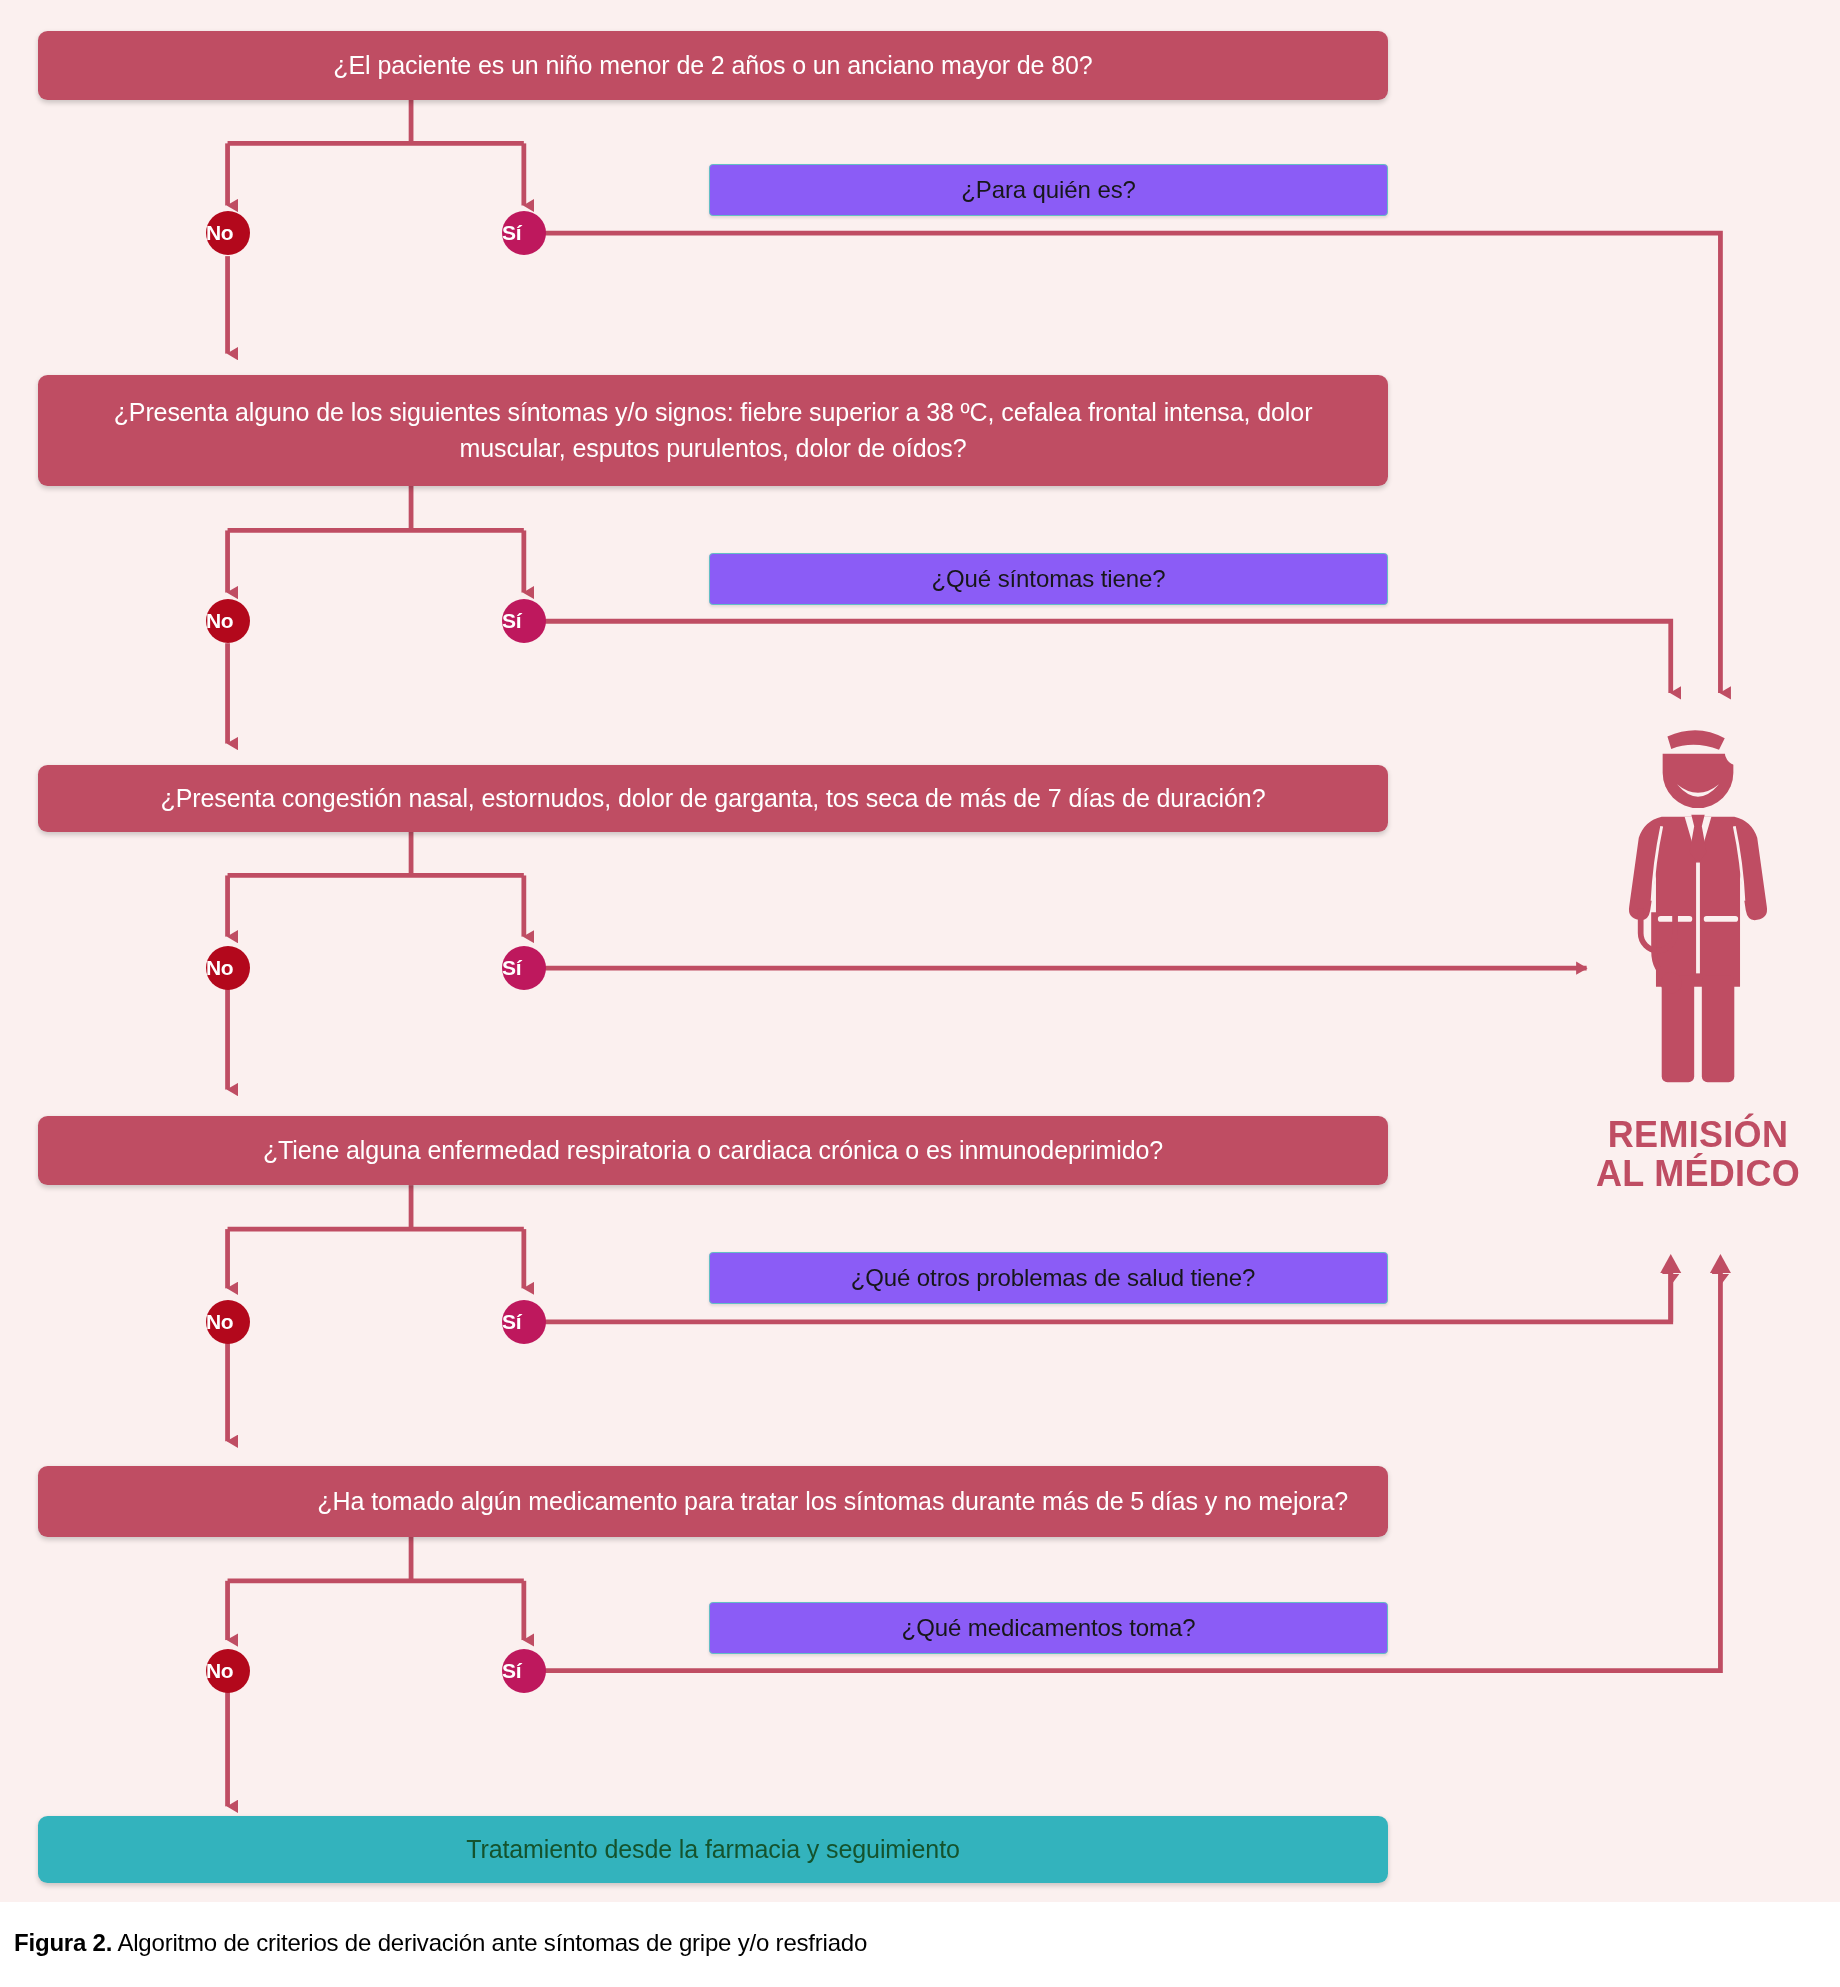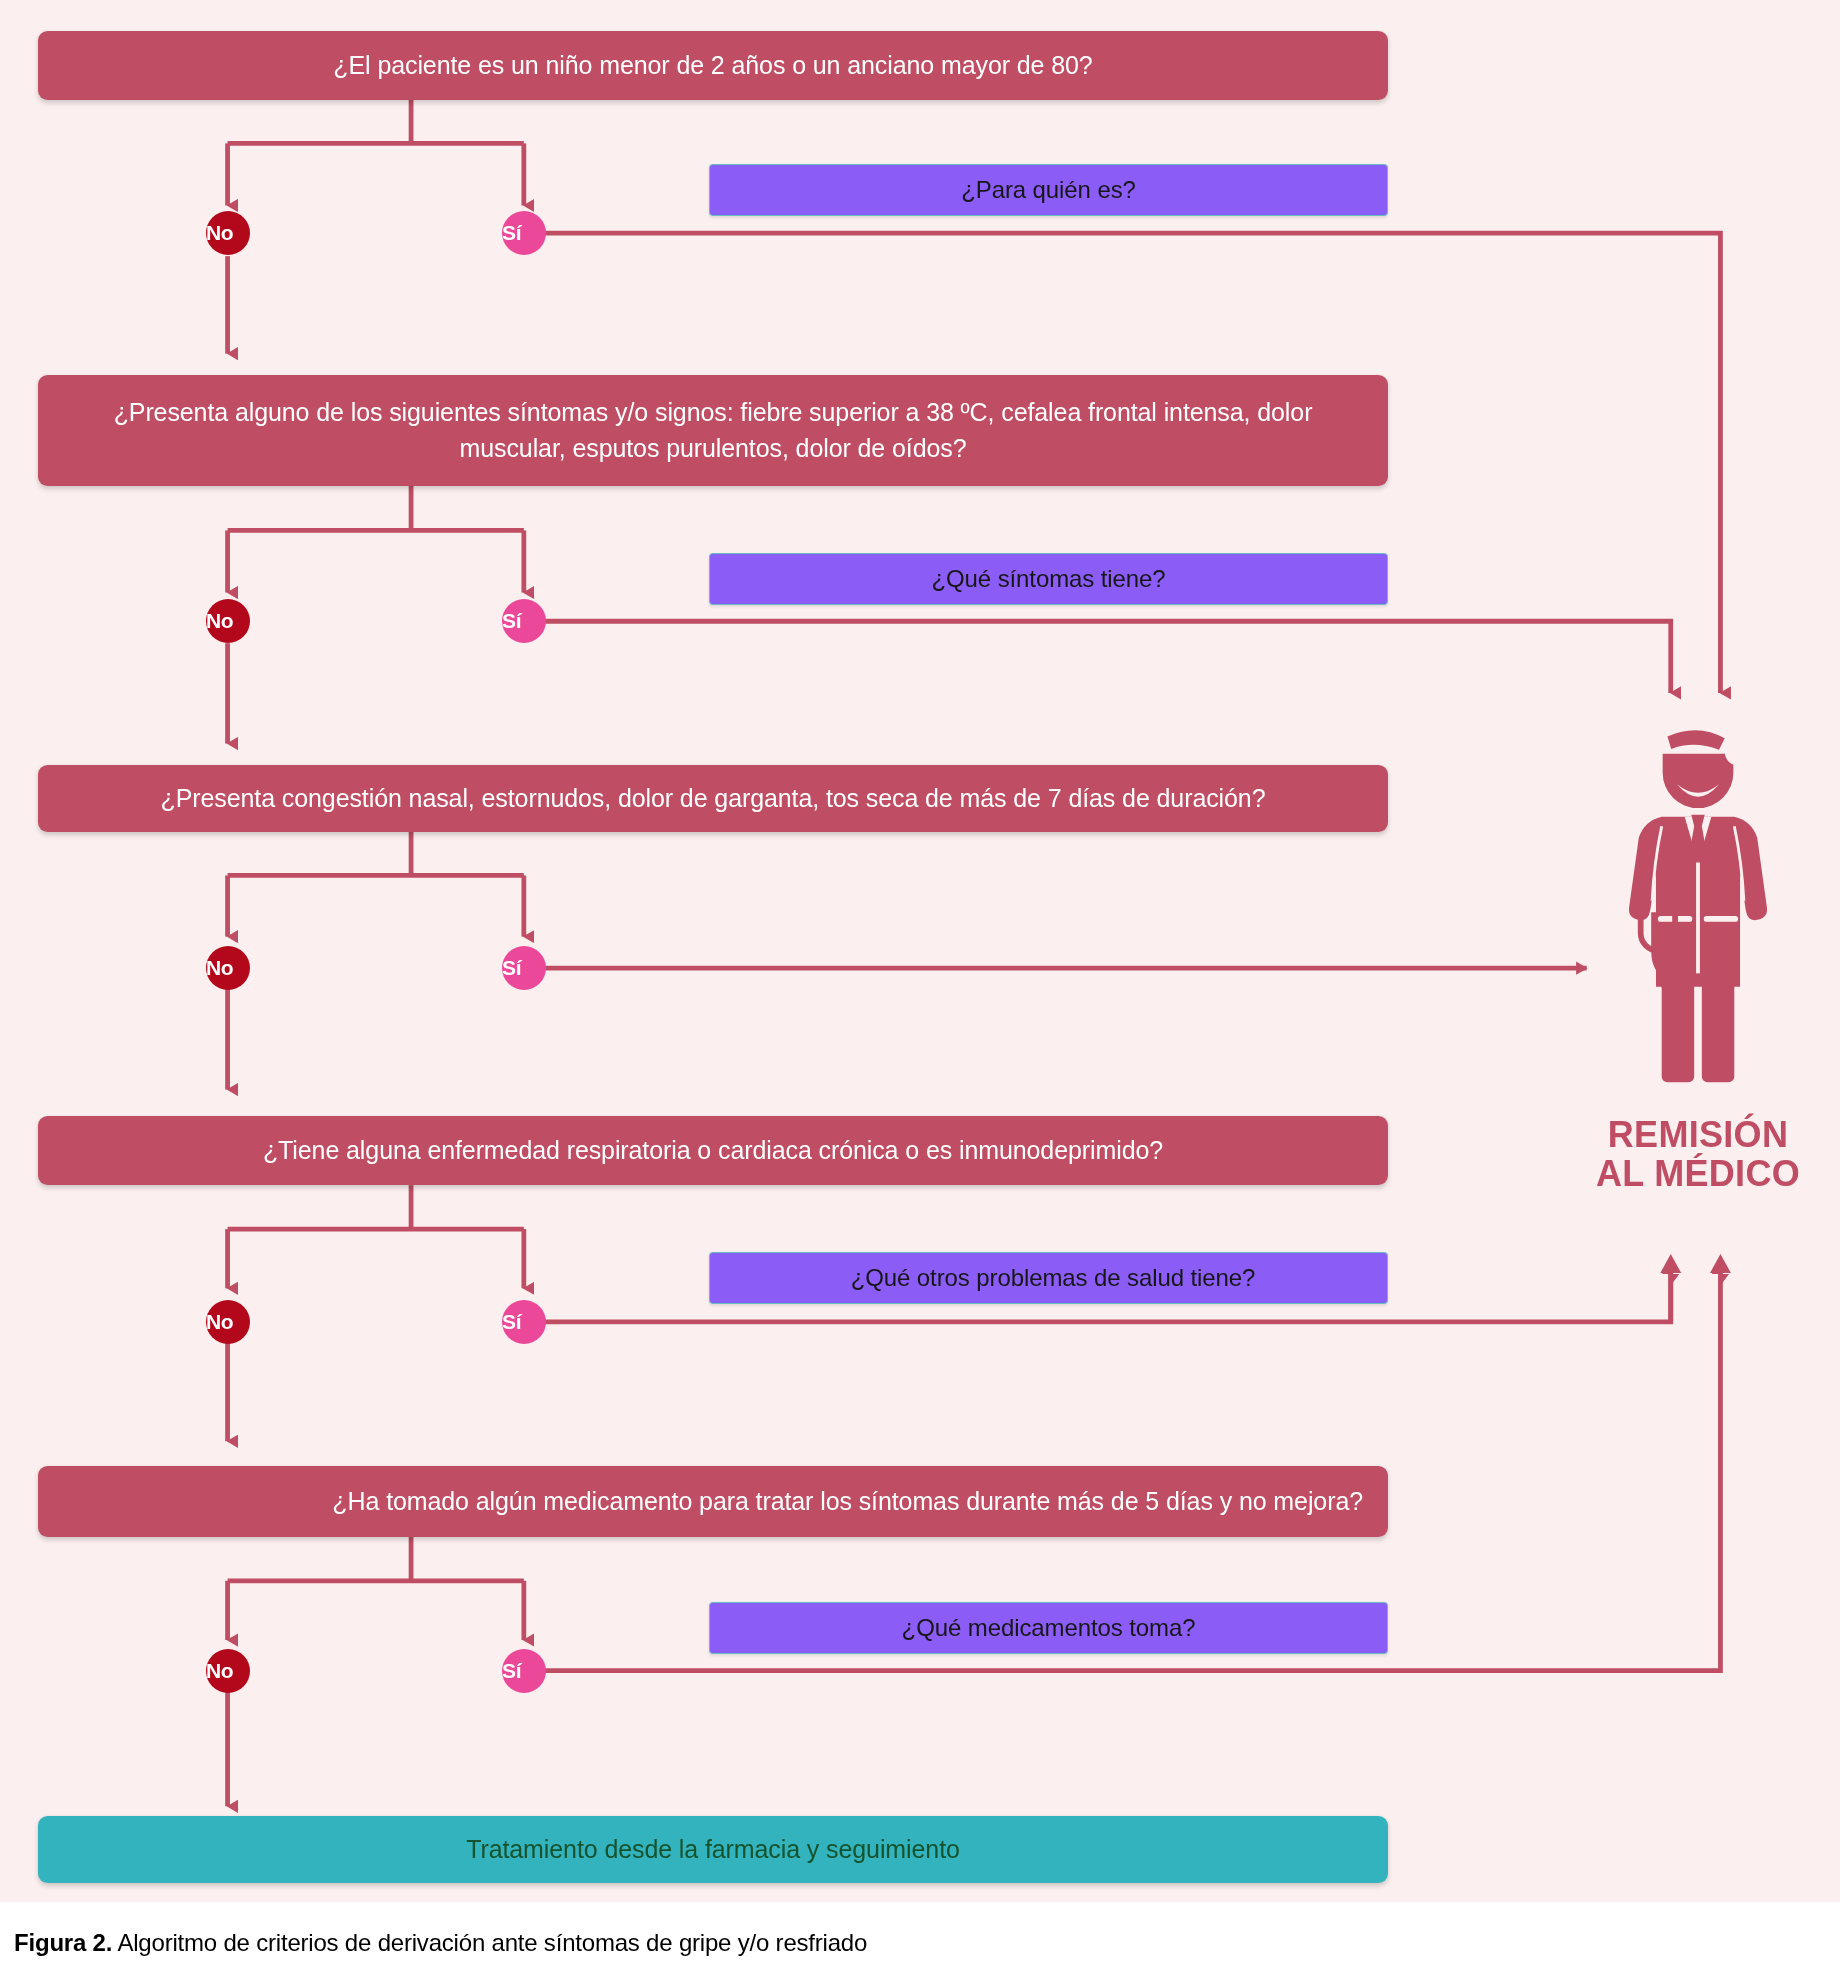--- a/index.html
+++ b/index.html
@@ -28,21 +28,21 @@
   .qbox{
     position:absolute;
     background:#bf4d63;
     border-radius:9.6px;
     box-shadow:0 2.9px 4.8px rgba(0,0,0,0.18);
     color:#ffffff;
     display:flex;align-items:center;justify-content:center;
     text-align:center;
     font-size:25px;
     line-height:1.42;
-    padding:0 25px;
+    padding:0 40px;
     box-sizing:border-box;
     letter-spacing:-0.1px;
   }
   
   .tbox{
     position:absolute;
     background:#33b3bd;
     border-radius:9.6px;
     box-shadow:0 2.9px 4.8px rgba(0,0,0,0.18);
     color:#14532d;
@@ -70,21 +70,21 @@
   
   .badge{
     position:absolute;
     width:44px;height:44px;border-radius:50%;
     display:flex;align-items:center;justify-content:flex-start;
     color:#ffffff;font-size:21px;font-weight:bold;
     letter-spacing:-0.3px;
     z-index:5;
   }
   .badge.no{background:#b3081c;}
-  .badge.si{background:#ec4899;}
+  .badge.si{background:#be185d;}
 
   
   svg.links{position:absolute;left:0;top:0;width:1840px;height:1987px;overflow:visible;}
 
   
   .doctor{position:absolute;left:1612px;top:725px;width:172px;height:363px;}
   .remision{
     position:absolute;left:1549px;top:1116px;width:298px;
     text-align:center;color:#bf4d63;
     font-weight:bold;font-size:36px;line-height:1.08;

